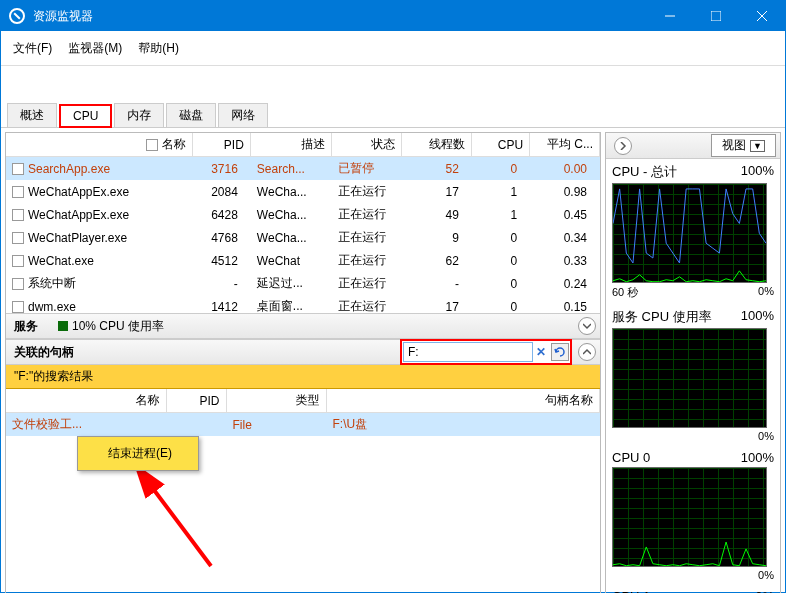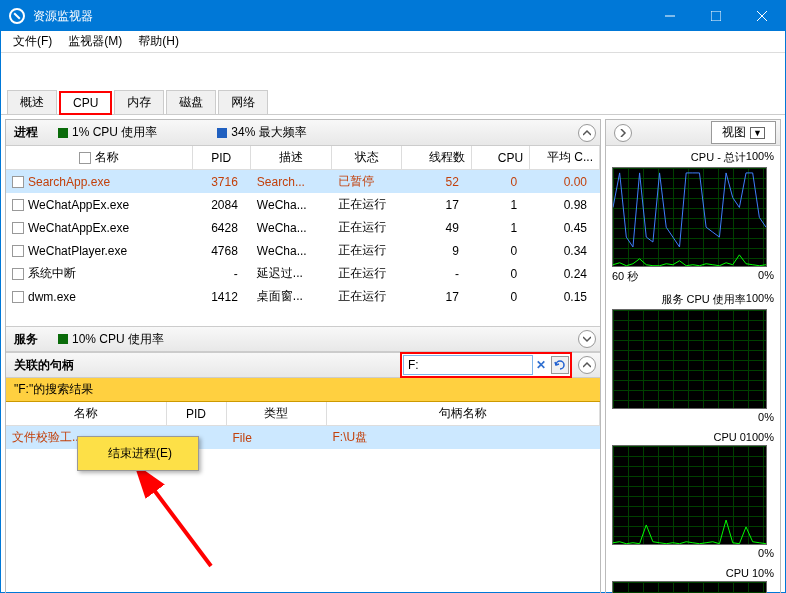--- a/index.html
+++ b/index.html
@@ -5,56 +5,56 @@
 * { box-sizing: border-box; margin: 0; padding: 0; font-family: "Microsoft YaHei", "Segoe UI", sans-serif; }
 body { background: #fff; font-size: 12px; color: #000; overflow: hidden; }
 .window { width: 786px; height: 593px; border: 1px solid #0078d7; position: relative; }
 .titlebar { height: 30px; background: #0078d7; color: #fff; display: flex; align-items: center; }
 .titlebar-icon { width: 16px; height: 16px; margin: 0 8px; border: 2px solid #fff; border-radius: 50%; position: relative; }
 .titlebar-icon::before { content: ''; position: absolute; width: 8px; height: 2px; background: #fff; top: 50%; left: 50%; transform: translate(-50%, -50%) rotate(45deg); }
 .titlebar-title { flex: 1; font-size: 12px; }
 .titlebar-buttons { display: flex; }
 .titlebar-btn { width: 46px; height: 30px; display: flex; align-items: center; justify-content: center; color: #fff; }
 .titlebar-btn:last-child { background: #0078d7; }
-.menubar { height: 22px; display: flex; align-items: center; padding: 4px 4px; border-bottom: 1px solid #ddd; }
+.menubar { height: 22px; display: flex; align-items: center; padding: 17px 4px; border-bottom: 1px solid #ddd; }
 .menubar-item { padding: 2px 8px; cursor: default; }
 .tabbar { height: 26px; display: flex; align-items: flex-end; padding: 0 6px; border-bottom: 1px solid #ccc; margin-top: 36px; }
 .tab { padding: 3px 12px; border: 1px solid #ccc; border-bottom: none; margin-right: 2px; background: #f0f0f0; cursor: default; }
 .tab.active { background: #fff; position: relative; top: 1px; }
 .tab-highlighted { border: 2px solid #ff0000; }
 .content { display: flex; height: calc(100% - 78px); }
 .left-panel { flex: 1; border: 1px solid #bbb; margin: 4px 0 4px 4px; overflow: hidden; display: flex; flex-direction: column; }
 .right-panel { width: 176px; border: 1px solid #bbb; margin: 4px; overflow: hidden; }
 .section-header { height: 26px; background: linear-gradient(#f8f8f8, #e8e8e8); border-bottom: 1px solid #ccc; display: flex; align-items: center; padding: 0 8px; position: relative; }
 .section-title { font-weight: bold; margin-right: 20px; }
 .cpu-indicator { display: flex; align-items: center; gap: 4px; margin-right: 60px; }
 .cpu-box { width: 10px; height: 10px; }
 .cpu-box.green { background: #0a6b0a; border: 1px solid #0a6b0a; }
 .cpu-box.blue { background: #2060c0; border: 1px solid #2060c0; }
 .expand-btn { position: absolute; right: 4px; width: 18px; height: 18px; border: 1px solid #999; border-radius: 50%; display: flex; align-items: center; justify-content: center; background: #fff; cursor: default; }
 .table-container { overflow-y: auto; }
 .table { width: 100%; border-collapse: collapse; }
-.table th { text-align: center; padding: 3px 6px; border-right: 1px solid #ddd; border-bottom: 1px solid #ddd; font-weight: normal; background: #fff; position: sticky; top: 0; }
+.table th { text-align: right; padding: 3px 6px; border-right: 1px solid #ddd; border-bottom: 1px solid #ddd; font-weight: normal; background: #fff; position: sticky; top: 0; }
 .table td { padding: 3px 6px; border-right: 1px solid transparent; }
 .table tr.selected { background: #cce8ff; }
 .table tr.selected td { color: #c2410c; }
 .table td.num { text-align: right; padding-right: 12px; }
 .checkbox { width: 12px; height: 12px; border: 1px solid #999; display: inline-block; vertical-align: middle; margin-right: 4px; background: #fff; }
 .services-section .section-header, .handles-section .section-header { border-top: 1px solid #ccc; }
 .search-box-wrap { position: absolute; right: 28px; display: flex; align-items: center; border: 2px solid #ff0000; background: #fff; padding: 1px; }
 .search-input { width: 130px; border: 1px solid #7eb4ea; padding: 2px 4px; font-size: 12px; outline: none; }
 .search-icon-btn { width: 18px; height: 18px; display: flex; align-items: center; justify-content: center; border: 1px solid #999; margin-left: 2px; background: #f0f0f0; }
 .search-result-bar { background: #ffd040; padding: 3px 8px; border-bottom: 1px solid #cc9900; }
 .context-menu { position: absolute; left: 76px; top: 435px; background: #fde047; border: 1px solid #999; box-shadow: 2px 2px 4px rgba(0,0,0,0.3); padding: 2px; z-index: 100; }
 .context-menu-item { padding: 6px 24px 6px 28px; cursor: default; white-space: nowrap; }
 .arrow { position: absolute; left: 110px; top: 455px; z-index: 99; pointer-events: none; }
 .right-header { height: 26px; background: linear-gradient(#f8f8f8, #e8e8e8); border-bottom: 1px solid #ccc; display: flex; align-items: center; justify-content: flex-end; padding: 0 4px; }
 .view-btn { border: 1px solid #999; padding: 2px 10px; background: #fff; cursor: default; display: flex; align-items: center; gap: 4px; margin-left: 22px; }
 .chart-block { padding: 4px 6px; }
-.chart-title-row { display: flex; justify-content: flex-end; font-size: 11px; margin-bottom: 2px; }
+.chart-title-row { display: flex; justify-content: space-between; font-size: 13px; margin-bottom: 2px; }
 .chart-canvas { width: 155px; height: 100px; background: #000; position: relative; border: 1px solid #666; overflow: hidden; }
 .chart-grid { position: absolute; inset: 0; background-image: linear-gradient(#004000 1px, transparent 1px), linear-gradient(90deg, #004000 1px, transparent 1px); background-size: 15px 10px; }
 .chart-bottom-row { display: flex; justify-content: space-between; font-size: 11px; margin-top: 2px; }
 svg.chart-line { position: absolute; inset: 0; }
 .right-expand { width: 18px; height: 18px; border: 1px solid #999; border-radius: 50%; display: flex; align-items: center; justify-content: center; background: #fff; margin-right: auto; margin-left: 4px; }
 </style>
 </head>
 <body>
 
 <div class="window">
@@ -92,36 +92,20 @@
     <div class="tab active tab-highlighted">CPU</div>
     <div class="tab">内存</div>
     <div class="tab">磁盘</div>
     <div class="tab">网络</div>
   </div>
 
   <div class="content">
     <div class="left-panel">
 
       <div class="processes-section">
-        <div class="section-header">
-          <span class="section-title">进程</span>
-          <span class="cpu-indicator">
-              <span class="cpu-box green"></span>
-              <span>1% CPU 使用率</span>
-            </span>
-          <span class="cpu-indicator">
-              <span class="cpu-box blue"></span>
-              <span>34% 最大频率</span>
-            </span>
-          <span class="expand-btn">
-              <svg width="8" height="8">
-                <path d="M0,6 L4,2 L8,6" fill="none" stroke="#555" stroke-width="1.5"></path>
-              </svg>
-            </span>
-        </div>
         <div class="table-container" style="height:180px;">
           <table class="table">
             <thead>
                 <tr>
               <th style="width:160px"><span class="checkbox"></span><span>名称</span></th>
               <th style="width:50px">PID</th>
               <th style="width:70px">描述</th>
               <th style="width:60px">状态</th>
               <th style="width:60px;text-align:right">线程数</th>
               <th style="width:50px;text-align:right">CPU</th>
@@ -157,20 +141,29 @@
                   <td class="num">0.45</td>
                 </tr>
                 <tr>
                   <td><span class="checkbox"></span>WeChatPlayer.exe</td>
                   <td class="num">4768</td>
                   <td>WeCha...</td>
                   <td>正在运行</td>
                   <td class="num">9</td>
                   <td class="num">0</td>
                   <td class="num">0.34</td>
+                </tr>
+                <tr>
+                  <td><span class="checkbox"></span>WeChat.exe</td>
+                  <td class="num">4512</td>
+                  <td>WeChat</td>
+                  <td>正在运行</td>
+                  <td class="num">62</td>
+                  <td class="num">0</td>
+                  <td class="num">0.33</td>
                 </tr>
                 <tr>
                   <td><span class="checkbox"></span>系统中断</td>
                   <td class="num">-</td>
                   <td>延迟过...</td>
                   <td>正在运行</td>
                   <td class="num">-</td>
                   <td class="num">0</td>
                   <td class="num">0.24</td>
                 </tr>

